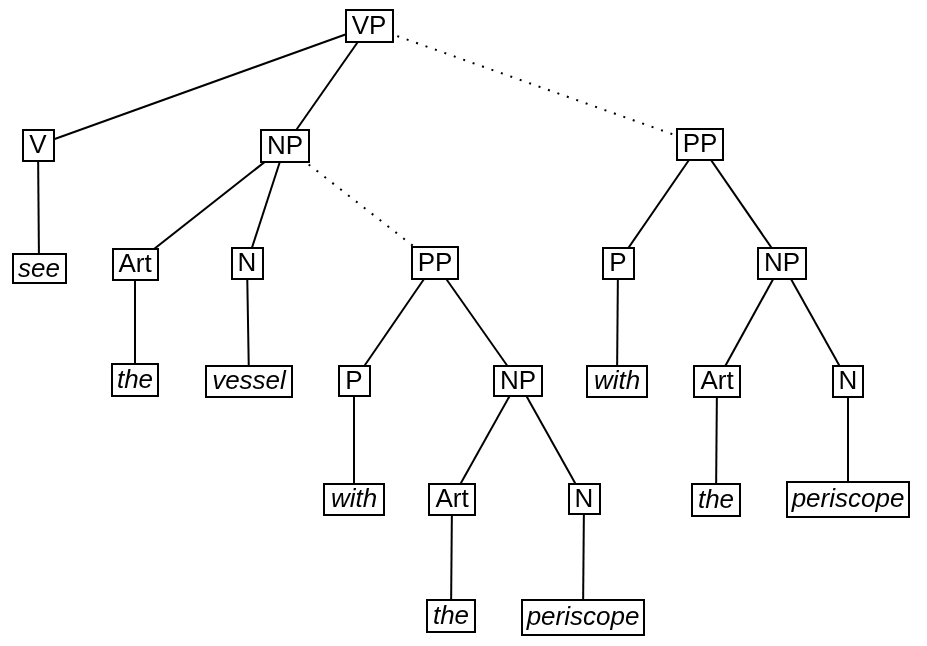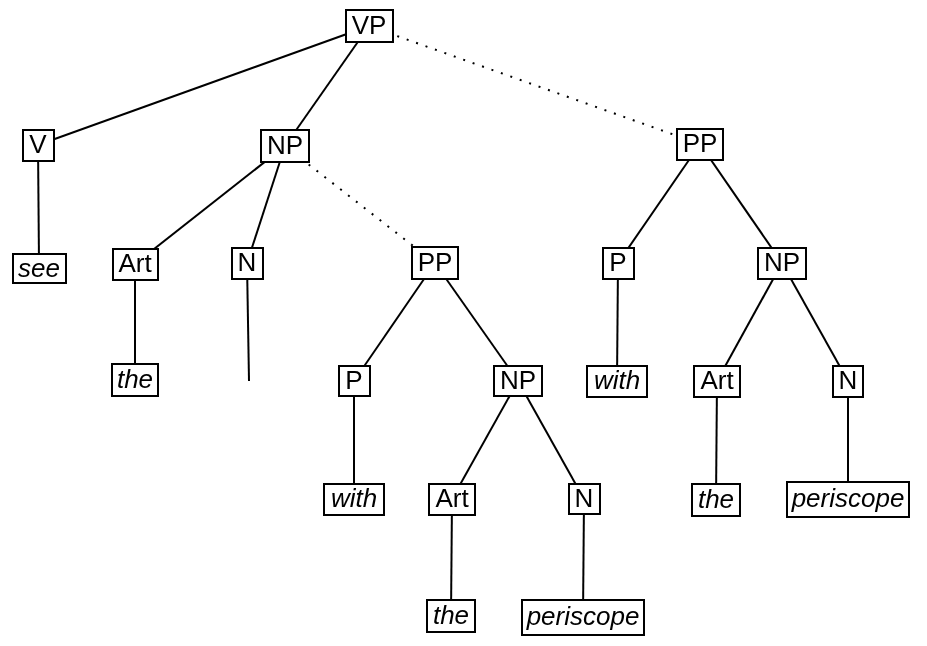--- a/index.html
+++ b/index.html
@@ -114,20 +114,23 @@
       </div>
       <div class="node phrase" style="left: 601.5px; top: 246.5px; width: 33px; height: 33px;">
         <span>P</span>
       </div>
       <div class="node phrase" style="left: 757px; top: 246.5px; width: 50px; height: 33px;">
         <span>NP</span>
       </div>
       <div class="node word" style="left: 111px; top: 363px; width: 48px; height: 34px;">
         <span>the</span>
       </div>
+      <div class="node word" style="left: 205px; top: 364.5px; width: 88px; height: 33px;">
+        <span>vessel</span>
+      </div>
       <div class="node phrase" style="left: 337.5px; top: 365px; width: 33px; height: 32px;">
         <span>P</span>
       </div>
       <div class="node phrase" style="left: 493px; top: 365px; width: 50px; height: 32px;">
         <span>NP</span>
       </div>
       <div class="node word" style="left: 586px; top: 364.5px; width: 62px; height: 33px;">
         <span>with</span>
       </div>
       <div class="node phrase" style="left: 693px; top: 364.5px; width: 48px; height: 33px;">

